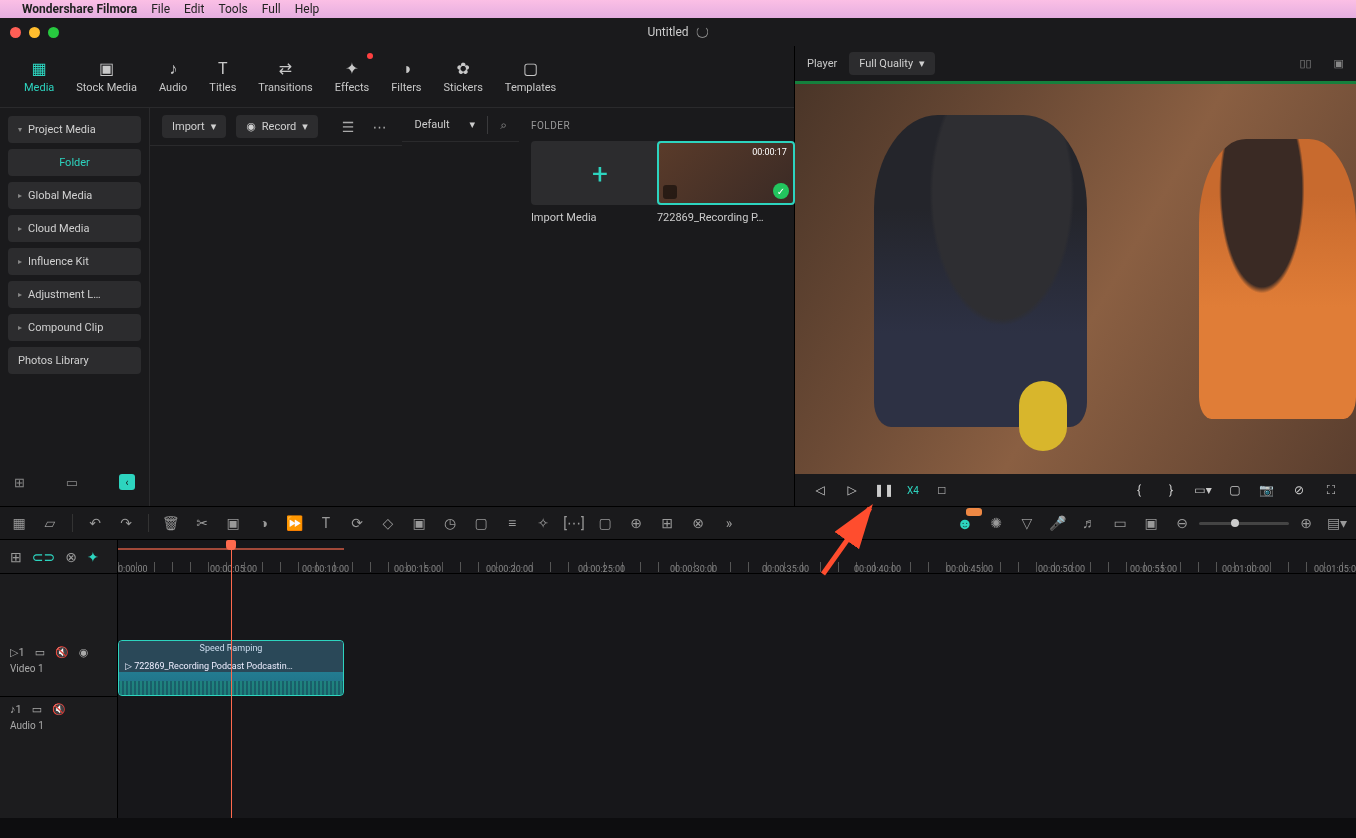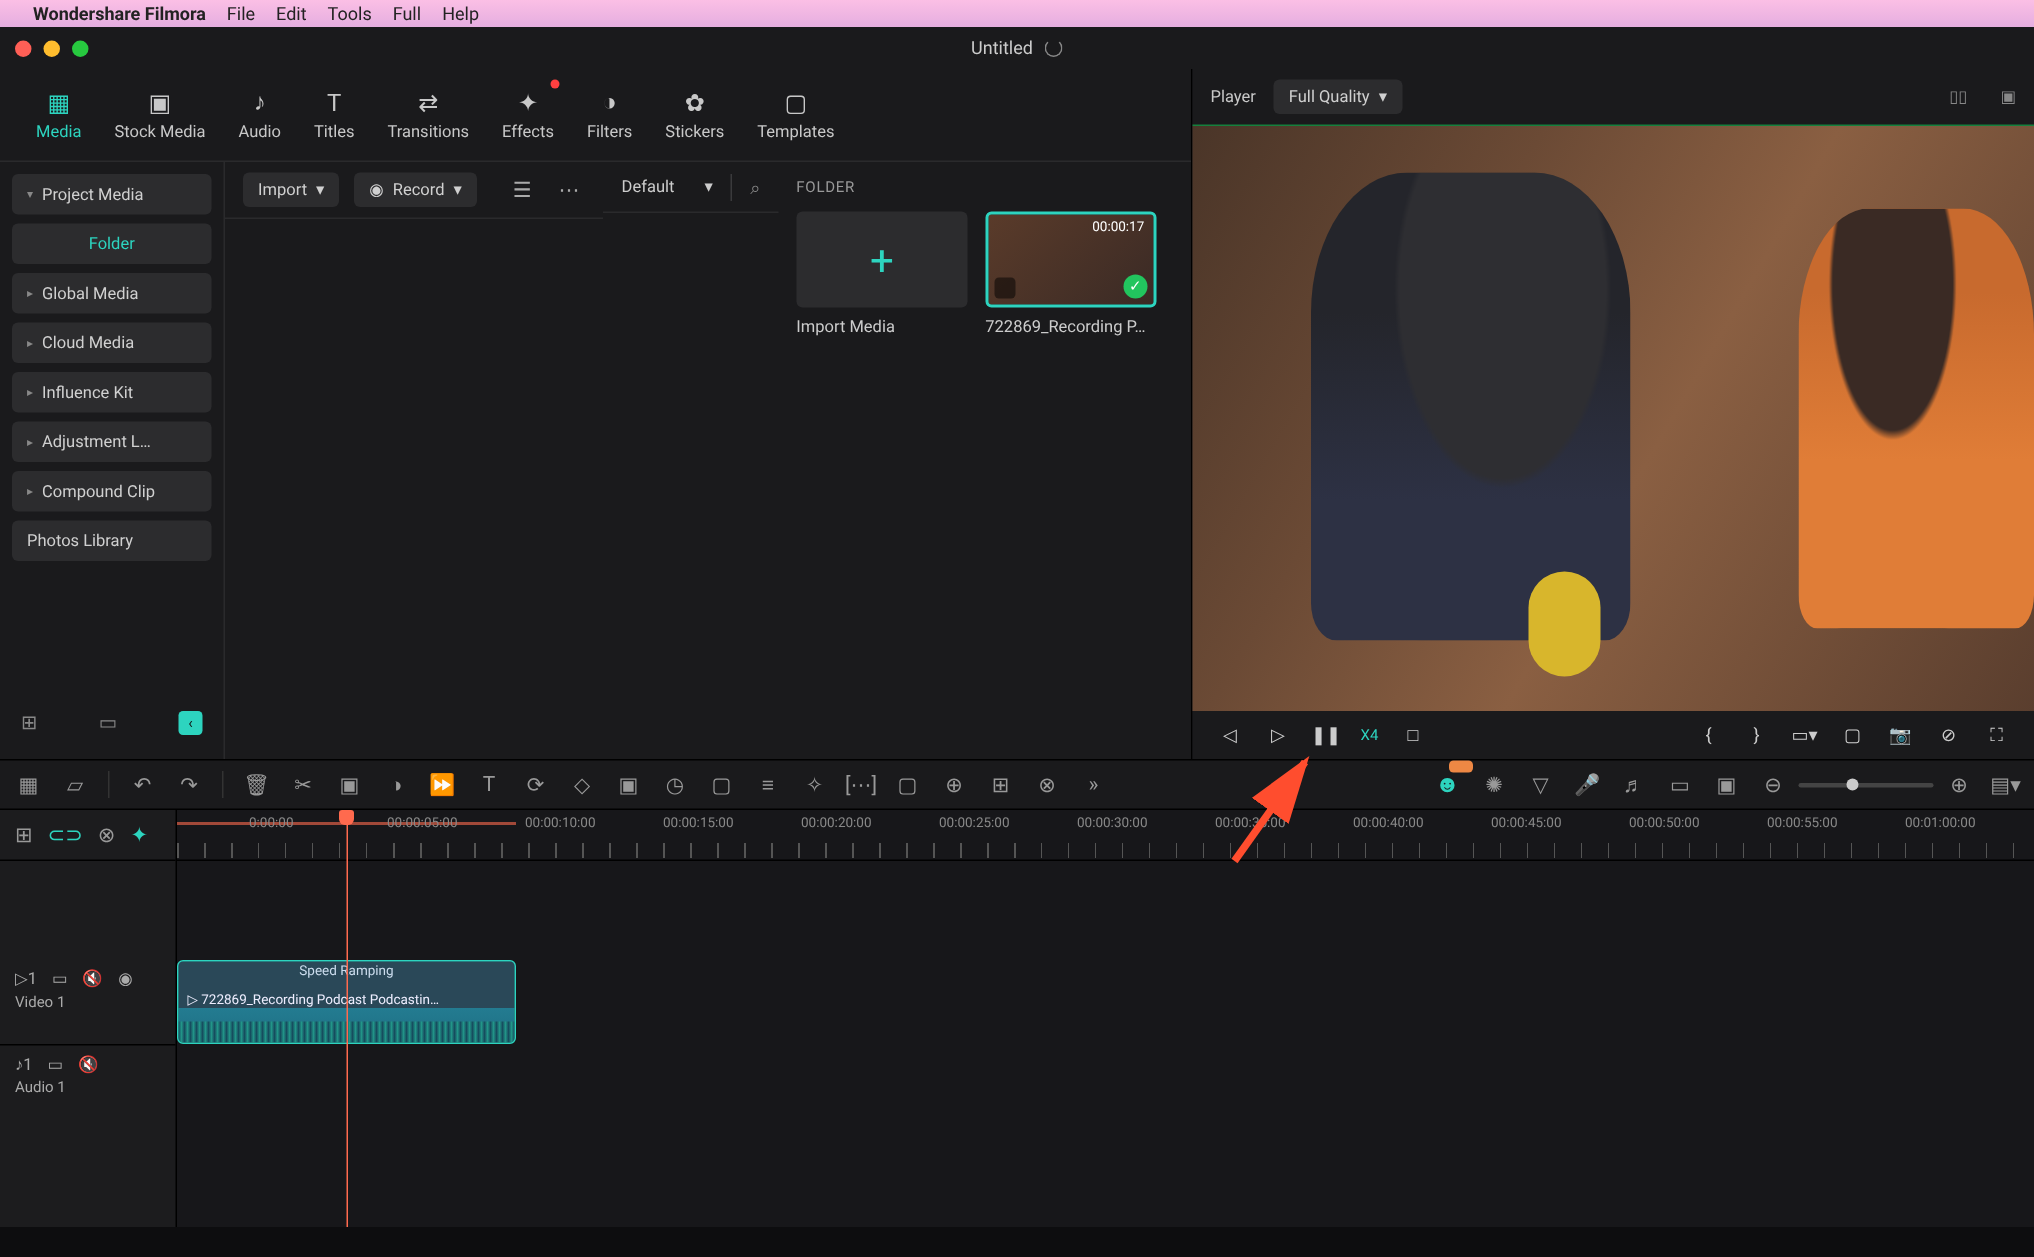--- a/index.html
+++ b/index.html
@@ -46,29 +46,29 @@
 .browserbar .iconbtn { color:#aaa; font-size:14px; cursor:pointer; padding:4px; }
 .searchbar { height:34px; display:flex; align-items:center; padding:0 12px; gap:12px; border-bottom:1px solid #2a2a2c; }
 .searchbar .def { font-size:11px; color:#ccc; display:flex; gap:20px; align-items:center; }
 .searchbar .divider { width:1px; height:18px; background:#3a3a3c; }
 .searchbar input { background:transparent; border:none; outline:none; color:#ccc; font-size:11px; flex:1; }
 
 .folderarea { flex:1; padding:12px; }
 .folderlabel { font-size:10px; color:#999; letter-spacing:.5px; }
 .thumbs { display:flex; gap:12px; margin-top:10px; }
 .thumb { width:114px; display:flex; flex-direction:column; gap:6px; }
-.thumbbox { width:114px; height:64px; background:#2c2c2e; border-radius:4px; display:flex; align-items:center; justify-content:center; font-size:28px; color:#2dd4bf; position:relative; }
+.thumbbox { width:138px; height:64px; background:#2c2c2e; border-radius:4px; display:flex; align-items:center; justify-content:center; font-size:28px; color:#2dd4bf; position:relative; }
 .thumbbox.media { border:2px solid #2dd4bf; background:linear-gradient(135deg,#5a3b2a,#3a2a25); }
 .thumbbox.media .dur { position:absolute; top:4px; right:6px; font-size:9px; color:#fff; }
 .thumbbox.media .check { position:absolute; bottom:4px; right:4px; width:16px; height:16px; border-radius:50%; background:#22c55e; display:flex; align-items:center; justify-content:center; color:#fff; font-size:10px; }
 .thumbbox.media .tl { position:absolute; bottom:4px; left:4px; width:14px; height:14px; background:rgba(0,0,0,.5); border-radius:3px;}
 .thumbname { font-size:11px; color:#ccc; white-space:nowrap; overflow:hidden; text-overflow:ellipsis; }
 
 
-.playerhead { height:38px; display:flex; align-items:center; padding:0 12px; font-size:11px; gap:12px; border-bottom:1px solid #15803d; }
+.playerhead { height:38px; display:flex; align-items:center; padding:0 12px; font-size:11px; gap:12px; border-bottom:3px solid #15803d; }
 .playerhead .spacer{flex:1;}
 .preview { flex:1; background:linear-gradient(120deg,#4a3528 0%,#6b4a35 30%,#8a5f42 55%,#5a3e2e 100%); position:relative; }
 .preview .silA { position:absolute; left:14%; top:8%; width:38%; height:80%; background:radial-gradient(ellipse at 60% 25%,#2e2e32 0 38%,transparent 40%),linear-gradient(180deg,#24252b 30%,#2d3144 70%); border-radius:30% 30% 8% 8%; }
 .preview .silB { position:absolute; right:0; top:14%; width:28%; height:72%; background:radial-gradient(ellipse at 40% 18%,#3a2a24 0 30%,transparent 32%),linear-gradient(180deg,#c86a2e 20%,#e07d37 60%); border-radius:30% 30% 8% 8%; }
 .preview .mic { position:absolute; left:40%; bottom:6%; width:48px; height:70px; background:#d8b62c; border-radius:24px; }
 .scrub { height:22px; display:flex; align-items:center; padding:0 16px; gap:12px; }
 .track { flex:1; height:3px; background:#444; border-radius:2px; position:relative; }
 .track .fill { position:absolute; left:0; top:0; bottom:0; background:#2dd4bf; border-radius:2px; }
 .track .knob { position:absolute; top:-3px; width:9px; height:9px; background:#fff; border-radius:50%; transform:translateX(-50%); }
 .timestamps { font-size:10px; color:#ccc; }
@@ -94,21 +94,21 @@
 .trackhead { width:118px; background:#1c1c1e; border-right:1px solid #000; display:flex; flex-direction:column; }
 .trackhead .top { height:34px; display:flex; align-items:center; padding:0 10px; gap:10px; color:#999; border-bottom:1px solid #000; }
 .trackhead .top .ic{cursor:pointer; font-size:14px;}
 .trackhead .top .active{color:#2dd4bf;}
 .trackhead .videotrack { margin-top:66px; height:56px; padding:6px 10px; color:#aaa; font-size:10px; display:flex; flex-direction:column; gap:4px; }
 .trackhead .audiotrack { height:48px; padding:6px 10px; color:#aaa; font-size:10px; display:flex; flex-direction:column; gap:4px; border-top:1px solid #000; }
 .trackhead .trackicons{display:flex;gap:10px;font-size:11px;}
 
 .tracks { flex:1; position:relative; overflow:hidden; }
 .ruler { height:34px; border-bottom:1px solid #000; position:relative; font-size:9px; color:#888; }
-.ruler .tick { position:absolute; top:4px;padding-left:48px; }
+.ruler .tick { position:absolute; top:24px; }
 .ruler .ticks { position:absolute; top:22px; left:0; right:0; height:10px; background-image:repeating-linear-gradient(90deg,#555 0,#555 1px,transparent 1px,transparent 18px); }
 .ruler .redline { position:absolute; top:8px; height:2px; left:0; width:226px; background:rgba(255,106,78,.6); }
 .playhead { position:absolute; left:113px; top:0; bottom:0; width:0; z-index:10; }
 .playhead .head { position:absolute; top:0; left:-5px; width:10px; height:10px; background:#ff6a4e; border-radius:2px 2px 4px 4px; }
 .playhead .line { position:absolute; top:8px; bottom:0; left:0; width:1px; background:#ff6a4e; }
 .clip { position:absolute; top:100px; left:0; width:226px; height:56px; background:linear-gradient(180deg,#2a8ea5,#1e6e82); border:1.5px solid #2dd4bf; border-radius:4px; overflow:hidden; }
 .clip .ramp { height:31px; background:#2a4858; text-align:center; font-size:9px; color:#cde; line-height:14px; }
 .clip .wave { position:absolute; bottom:0; left:0; right:0; height:14px; background:repeating-linear-gradient(90deg,#134 0,#2a8 2px,#134 4px); opacity:.6;}
 .clip .lbl { position:absolute; top:20px; left:6px; font-size:9px; color:#eef; white-space:nowrap; }
 

